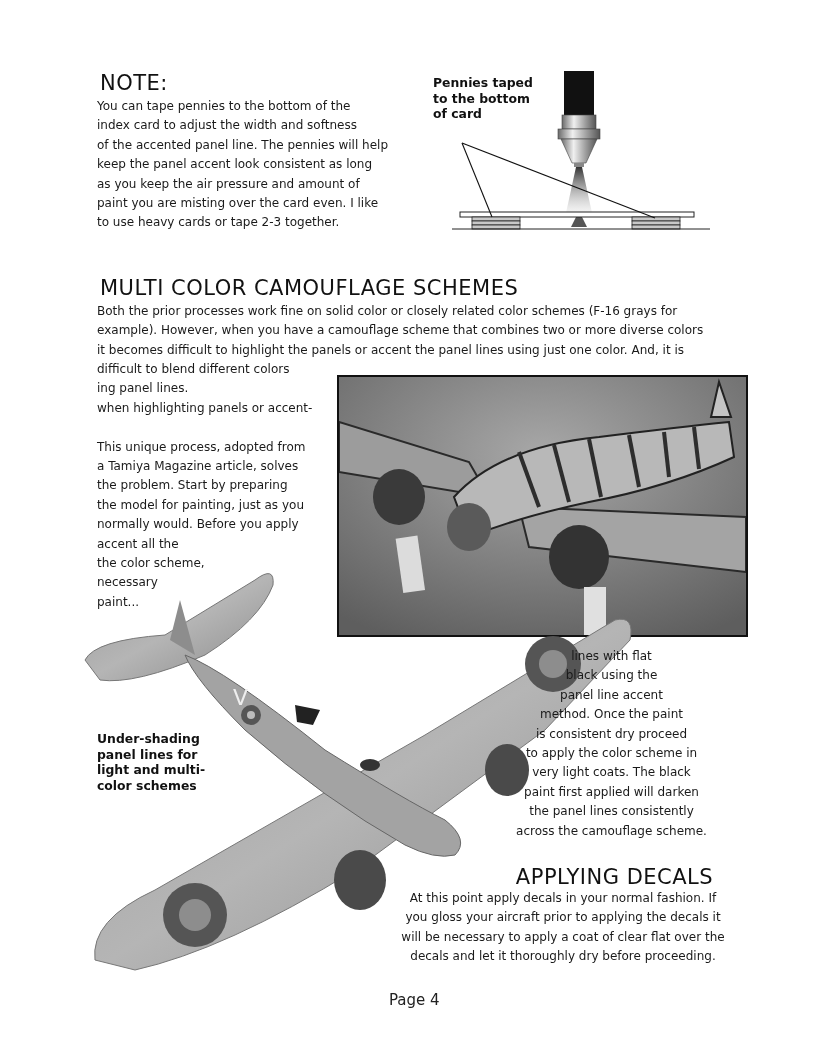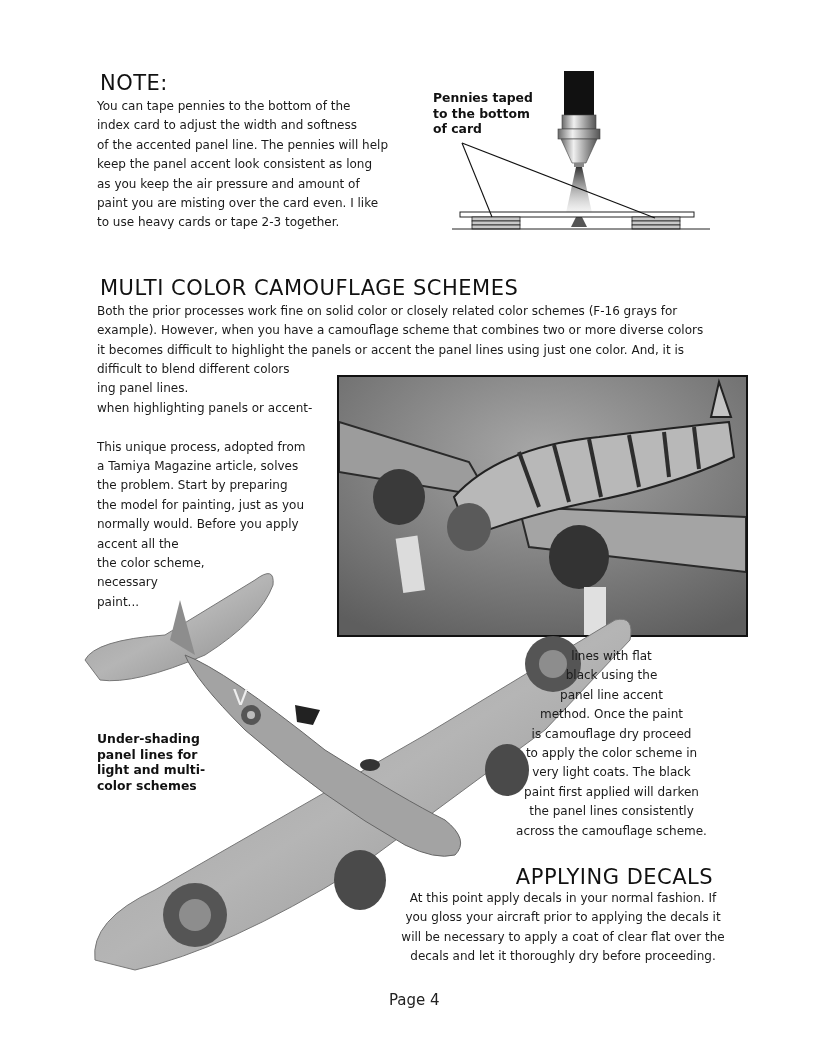--- a/index.html
+++ b/index.html
@@ -21,21 +21,21 @@
 <div class="abs body-text" style="left:97px; top:97px; width:320px;">
   <div>You can tape pennies to the bottom of the</div>
   <div>index card to adjust the width and softness</div>
   <div>of the accented panel line. The pennies will help</div>
   <div>keep the panel accent look consistent as long</div>
   <div>as you keep the air pressure and amount of</div>
   <div>paint you are misting over the card even. I like</div>
   <div>to use heavy cards or tape 2-3 together.</div>
 </div>
 
-<div class="abs bold-cap" style="left:433px; top:90px;">
+<div class="abs bold-cap" style="left:433px; top:75px;">
   <div>Pennies taped</div>
   <div>to the bottom</div>
   <div>of card</div>
 </div>
 <svg class="abs" style="left:440px; top:65px;" width="280" height="170" viewBox="0 0 280 170">
   <defs>
     <linearGradient id="metal" x1="0" x2="1">
       <stop offset="0" stop-color="#6a6a6a"></stop>
         <stop offset="0.35" stop-color="#f0f0f0"></stop>
       <stop offset="0.7" stop-color="#9a9a9a"></stop>
@@ -155,21 +155,21 @@
   <div>panel lines for</div>
   <div>light and multi-</div>
   <div>color schemes</div>
 </div>
 
 <div class="abs body-text right" style="left:480px; top:647px; width:263px;">
   <div>lines with flat</div>
   <div>black using the</div>
   <div>panel line accent</div>
   <div>method. Once the paint</div>
-  <div>is camouflage dry proceed</div>
+  <div>is consistent dry proceed</div>
   <div>to apply the color scheme in</div>
   <div>very light coats. The black</div>
   <div>paint first applied will darken</div>
   <div>the panel lines consistently</div>
   <div>across the camouflage scheme.</div>
 </div>
 
 <h2 class="abs h1 right" style="left:480px; top:862px; width:263px;">APPLYING DECALS</h2>
 <div class="abs body-text right" style="left:383px; top:889px; width:360px;">
   <div>At this point apply decals in your normal fashion. If</div>

